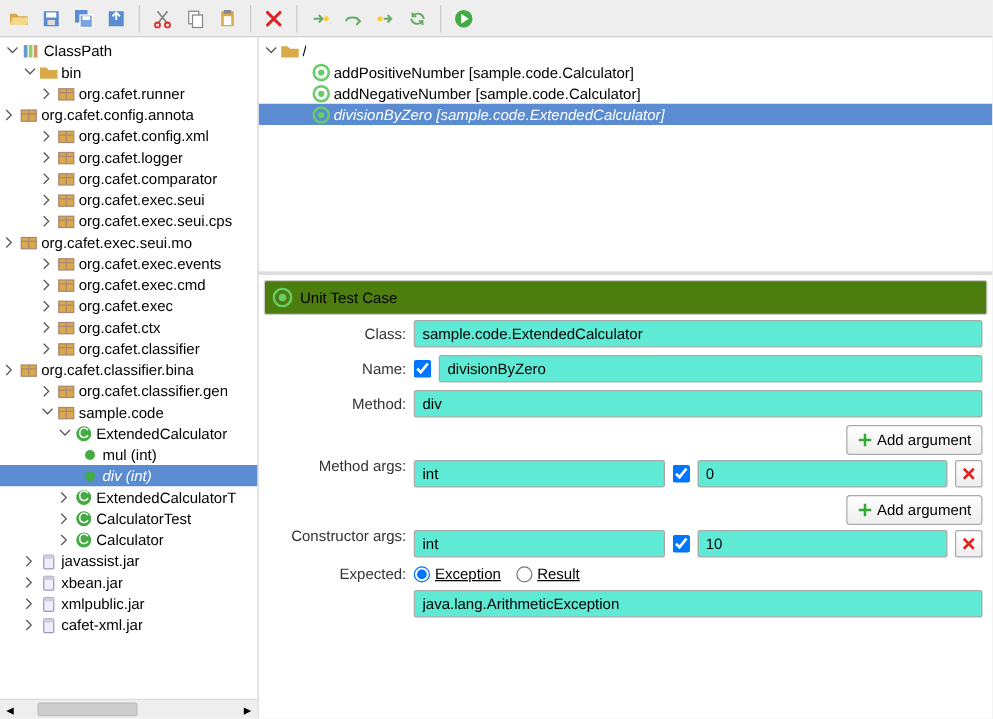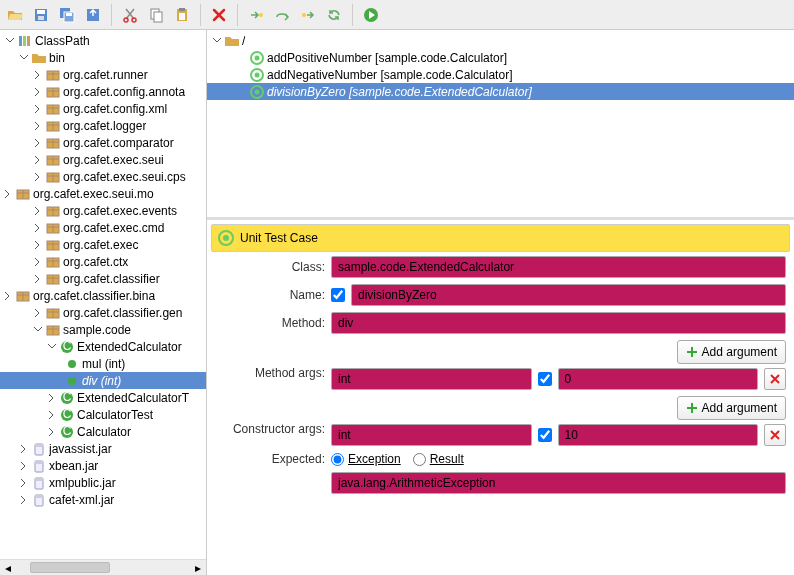--- a/index.html
+++ b/index.html
@@ -16,27 +16,27 @@
 .twisty { width: 11px; height: 11px; margin:0 2px; flex-shrink:0; }
 .node-icon { width: 16px; height: 16px; margin-right: 2px; flex-shrink:0;}
 .node-label { overflow: hidden; text-overflow: clip; }
 .scrollbar-h { height: 16px; background: #eee; border-top: 1px solid #ddd; position: relative; }
 .scrollbar-h .thumb { position:absolute; left:30px; top:2px; height:11px; width:80px; background:#cdcdcd; border:1px solid #bbb; border-radius:2px;}
 .scrollbar-h .arrow { position:absolute; top:0; width:16px; height:16px; display:flex;align-items:center;justify-content:center;}
 .right { flex: 1; display: flex; flex-direction: column; min-width:0; }
 .right-top { height: 190px; background: #fff; border-bottom: 3px solid #ddd; overflow:hidden; }
 .right-top .tree { padding: 2px 0;}
 .right-bottom { flex:1; background: #fff; display:flex; flex-direction:column; }
-.panel-header { height: 28px; border:1px solid #ccc; margin:4px; display:flex; align-items:center; padding:0 6px; gap:6px; background:#fde047; border-radius:2px;}
+.panel-header { height: 28px; border:1px solid #ccc; margin:4px; display:flex; align-items:center; padding:0 6px; gap:6px; background:#4d7c0f; border-radius:2px;}
 .form { flex:1; padding: 0 8px 8px 8px; overflow:auto;}
 .form-row { display:flex; align-items:center; margin-bottom:6px; gap:6px;}
 .form-row.tall { align-items:flex-start; }
 .form-label { width: 110px; text-align:right; flex-shrink:0; color:#333;}
 .form-field { flex:1; display:flex; align-items:center; gap:6px;}
-.text-input { flex:1; border:1px solid #aaa; height:22px; padding:0 6px; border-radius:2px; background:#be185d;}
+.text-input { flex:1; border:1px solid #aaa; height:22px; padding:0 6px; border-radius:2px; background:#5eead4;}
 .checkbox { width:14px; height:14px; }
 .btn { border:1px solid #aaa; background:linear-gradient(#fff,#eee); height:24px; padding:0 8px; border-radius:3px; display:flex; align-items:center; gap:4px; cursor:pointer;}
 .args-group { flex:1; display:flex; flex-direction:column; gap:4px;}
 .args-top { display:flex; justify-content:flex-end;}
 .args-line { display:flex; align-items:center; gap:6px;}
 .del-btn { width:22px; height:22px; border:1px solid #aaa; border-radius:2px; background:linear-gradient(#fff,#eee); display:flex;align-items:center;justify-content:center; cursor:pointer;}
 .radio-group { display:flex; align-items:flex-end; gap:12px;text-decoration:underline;}
 .radio-opt { display:flex; align-items:center; gap:4px;}
 
 </style>
@@ -160,21 +160,21 @@
           <div class="tree-row" style="padding-left: 30px;">
             <svg class="twisty" viewBox="0 0 11 11">
               <path d="M3 2l4 4-4 4" stroke="#555" fill="none"></path>
             </svg>
             <svg class="node-icon" viewBox="0 0 16 16">
               <rect x="2" y="4" width="12" height="9" fill="#d9a94a" stroke="#a87"></rect>
               <path d="M2 7h12M8 4v9" stroke="#a87"></path>
             </svg>
             <span class="node-label">org.cafet.runner</span>
           </div>
-          <div class="tree-row" style="padding-left: 30px;">
+          <div class="tree-row" style="">
             <svg class="twisty" viewBox="0 0 11 11">
               <path d="M3 2l4 4-4 4" stroke="#555" fill="none"></path>
             </svg>
             <svg class="node-icon" viewBox="0 0 16 16">
               <rect x="2" y="4" width="12" height="9" fill="#d9a94a" stroke="#a87"></rect>
               <path d="M2 7h12M8 4v9" stroke="#a87"></path>
             </svg>
             <span class="node-label">org.cafet.config.annota</span>
           </div>
           <div class="tree-row" style="padding-left: 30px;">

